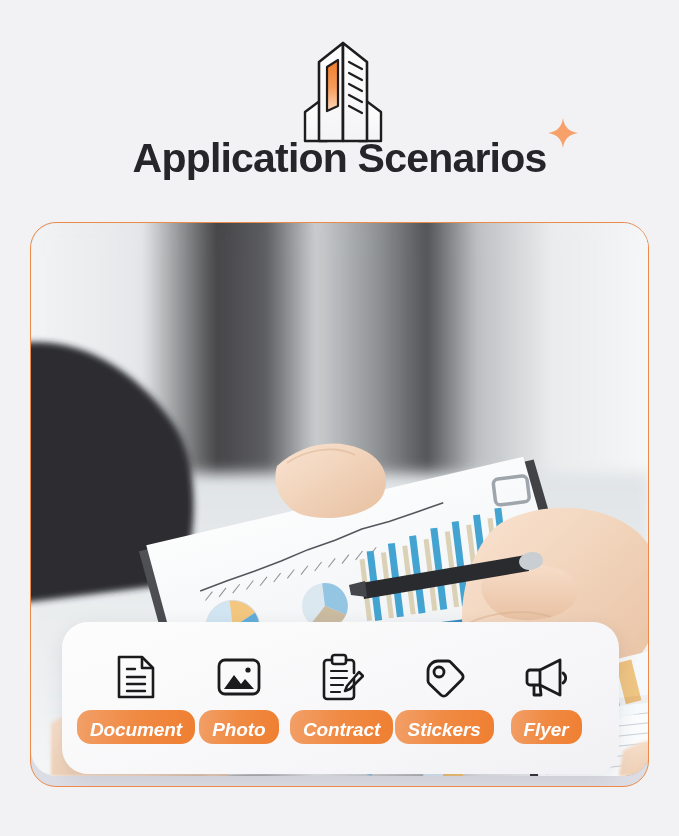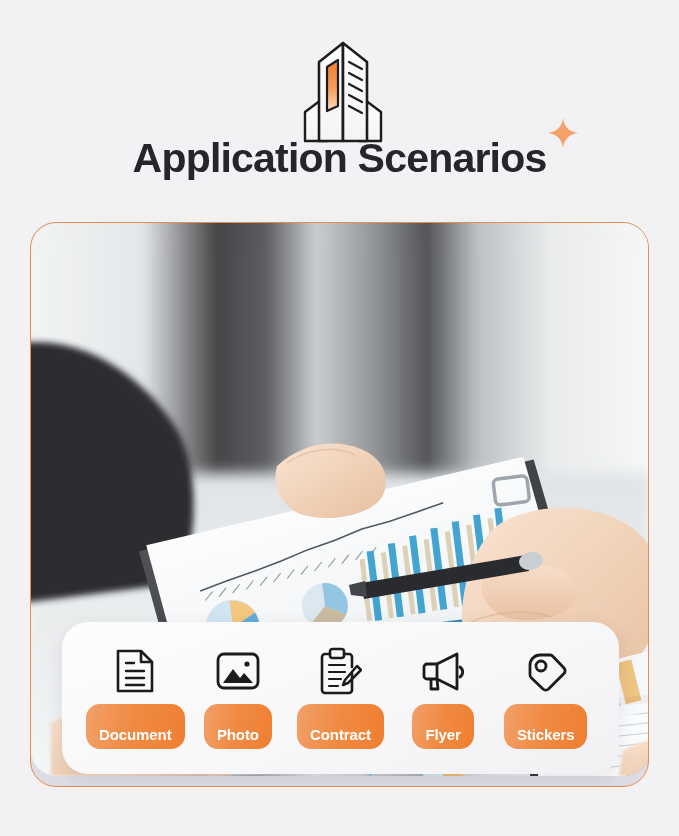--- a/index.html
+++ b/index.html
@@ -110,29 +110,30 @@
   .cat-icon {
     height: 48px;
     display: flex;
     align-items: center;
     justify-content: center;
     margin-bottom: 9px;
   }
 
   .cat-pill {
     display: inline-block;
-    padding: 23px 13px 6px;
+    padding: 12px 13px 6px;
     border-radius: 14px;
     background: linear-gradient(100deg, #f2a069 0%, #f08a43 48%, #ef7f31 100%);
     color: #ffffff;
-    font-size: 15px;
+    font-size: 19px;
     font-weight: bold;
     line-height: 16px;
     white-space: nowrap;
     letter-spacing: -0.1px;
+    font-style: italic;
   }
 </style>
 </head>
 <body>
 
 <div class="header">
 
   <div class="logo-wrap">
     <svg viewBox="0 0 120 105" xmlns="http://www.w3.org/2000/svg">
       <defs>
@@ -454,34 +455,34 @@
             <line x1="11" y1="39" x2="20" y2="39"></line>
           </g>
           <path d="M39 19 L43 23 L30 36 L25 38 L27 33 Z" fill="none" stroke="#1b1b1d" stroke-width="2.5" stroke-linejoin="round"></path>
         </svg>
       </span>
       <span class="cat-pill">Contract</span>
     </div>
 
     <div class="cat-item">
       <span class="cat-icon">
+        <svg width="44" height="44" viewBox="0 0 44 44" xmlns="http://www.w3.org/2000/svg">
+          <path d="M6 16 A10 10 0 0 1 16 6 L26 6 A4 4 0 0 1 29 7.5 L40 19 A4 4 0 0 1 40 24.5 L24.5 40 A4 4 0 0 1 19 40 L7.5 29 A4 4 0 0 1 6 26 Z" fill="none" stroke="#1b1b1d" stroke-width="2.8" stroke-linejoin="round"></path>
+          <circle cx="17" cy="17" r="5" fill="none" stroke="#1b1b1d" stroke-width="2.8"></circle>
+        </svg>
+      </span>
+      <span class="cat-pill">Stickers</span>
+    </div>
+
+    <div class="cat-item">
+      <span class="cat-icon">
         <svg width="48" height="42" viewBox="0 0 48 42" xmlns="http://www.w3.org/2000/svg">
           <path d="M38 4 L18 14 L18 29 L38 39 Z" fill="none" stroke="#1b1b1d" stroke-width="2.8" stroke-linejoin="round"></path>
           <path d="M18 14 H8 A3 3 0 0 0 5 17 V26 A3 3 0 0 0 8 29 H18" fill="none" stroke="#1b1b1d" stroke-width="2.8" stroke-linejoin="round"></path>
           <path d="M41 17 A6 6 0 0 1 41 27" fill="none" stroke="#1b1b1d" stroke-width="2.8" stroke-linecap="round"></path>
           <path d="M12 29 L12 39 L19 39 L18 29" fill="none" stroke="#1b1b1d" stroke-width="2.8" stroke-linejoin="round"></path>
         </svg>
       </span>
       <span class="cat-pill">Flyer</span>
     </div>
 
-    <div class="cat-item">
-      <span class="cat-icon">
-        <svg width="44" height="44" viewBox="0 0 44 44" xmlns="http://www.w3.org/2000/svg">
-          <path d="M6 16 A10 10 0 0 1 16 6 L26 6 A4 4 0 0 1 29 7.5 L40 19 A4 4 0 0 1 40 24.5 L24.5 40 A4 4 0 0 1 19 40 L7.5 29 A4 4 0 0 1 6 26 Z" fill="none" stroke="#1b1b1d" stroke-width="2.8" stroke-linejoin="round"></path>
-          <circle cx="17" cy="17" r="5" fill="none" stroke="#1b1b1d" stroke-width="2.8"></circle>
-        </svg>
-      </span>
-      <span class="cat-pill">Stickers</span>
-    </div>
-
   </div>
 </div>
 
 </body></html>

